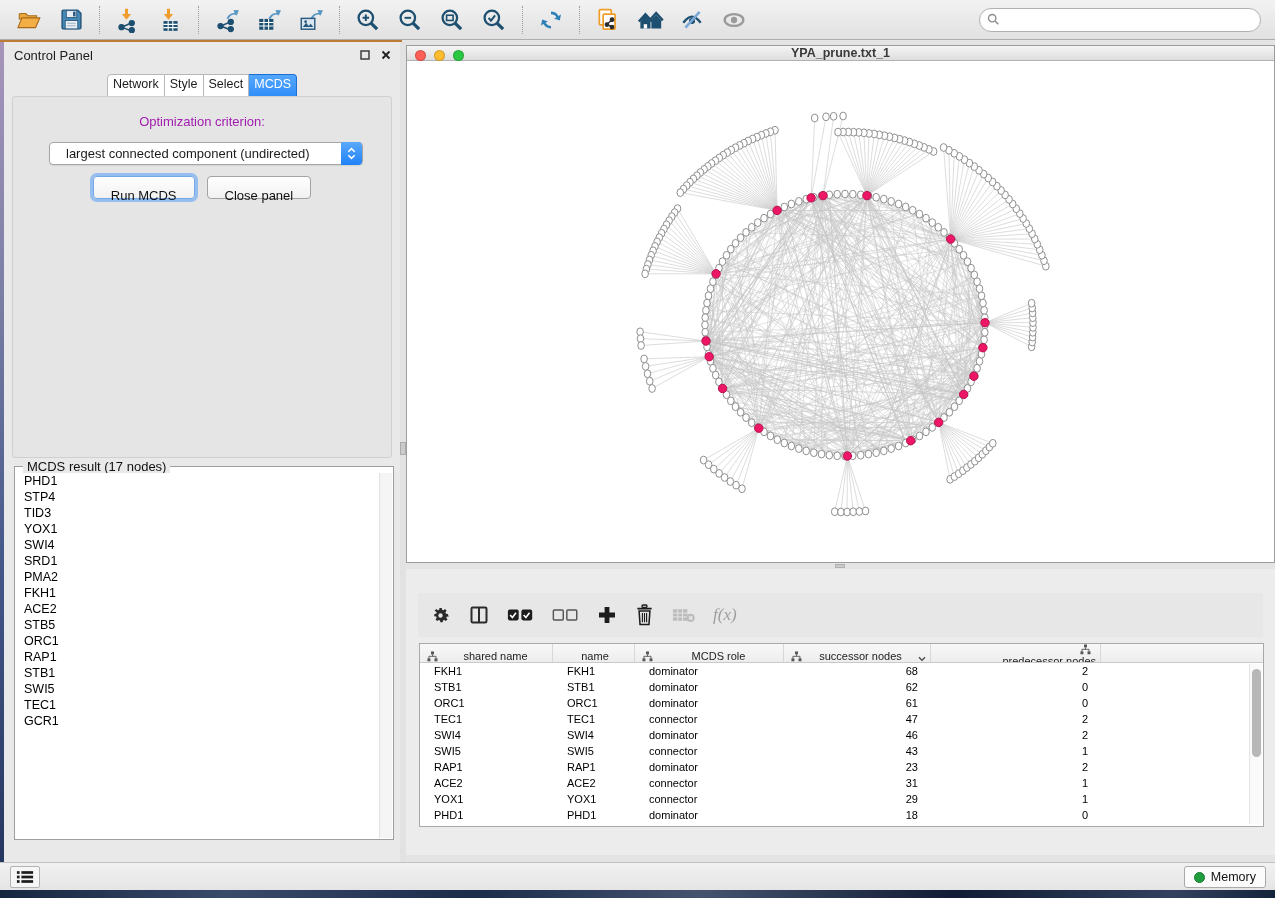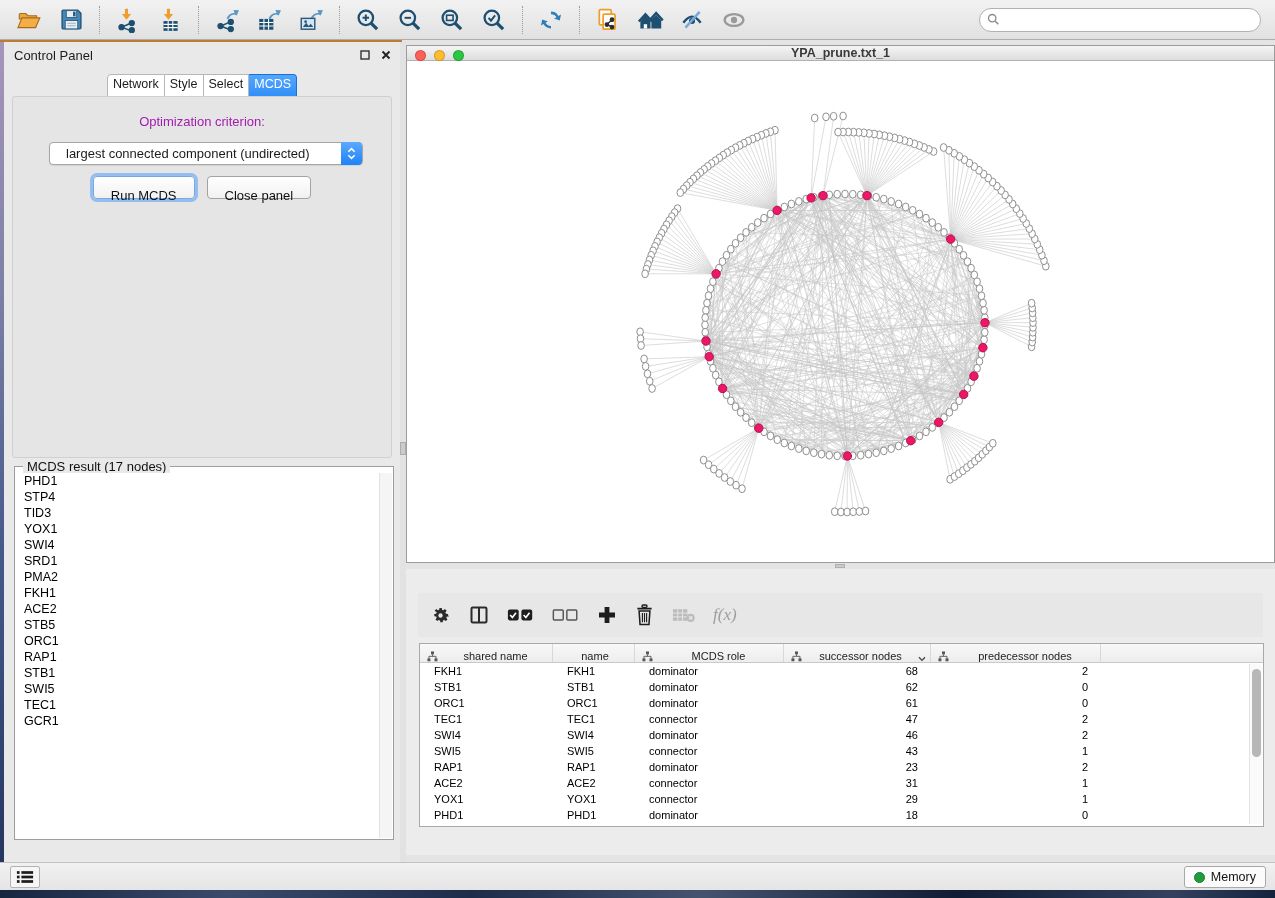--- a/index.html
+++ b/index.html
@@ -1320,21 +1320,21 @@
               <rect x="4.4" y="0.5" width="3.2" height="3.2" fill="#555"></rect>
               <rect x="0.5" y="8" width="3.2" height="3.2" fill="#555"></rect>
               <rect x="8.2" y="8" width="3.2" height="3.2" fill="#555"></rect>
               <path d="M6 3.7v2.1M2.1 8V5.8h7.7V8" stroke="#555" fill="none" stroke-width="1"></path>
             </svg>
             <span class="th-label">successor nodes</span>
             <svg width="8" height="6" viewBox="0 0 8 6" style="margin-left:4px;flex:0 0 auto;">
               <path d="M1 1.2l3 3.2 3-3.2" stroke="#444" stroke-width="1.3" fill="none"></path>
             </svg>
           </div>
-          <div class="th" style="width: 170px;">
+          <div class="th" style="width: 170px; flex-direction: column;">
             <svg width="11" height="11" viewBox="0 0 12 12" style="margin-right:5px;flex:0 0 auto;">
               <rect x="4.4" y="0.5" width="3.2" height="3.2" fill="#555"></rect>
               <rect x="0.5" y="8" width="3.2" height="3.2" fill="#555"></rect>
               <rect x="8.2" y="8" width="3.2" height="3.2" fill="#555"></rect>
               <path d="M6 3.7v2.1M2.1 8V5.8h7.7V8" stroke="#555" fill="none" stroke-width="1"></path>
             </svg>
             <span class="th-label">predecessor nodes</span>
           </div>
         </div>
       <div class="tbl-rows">

